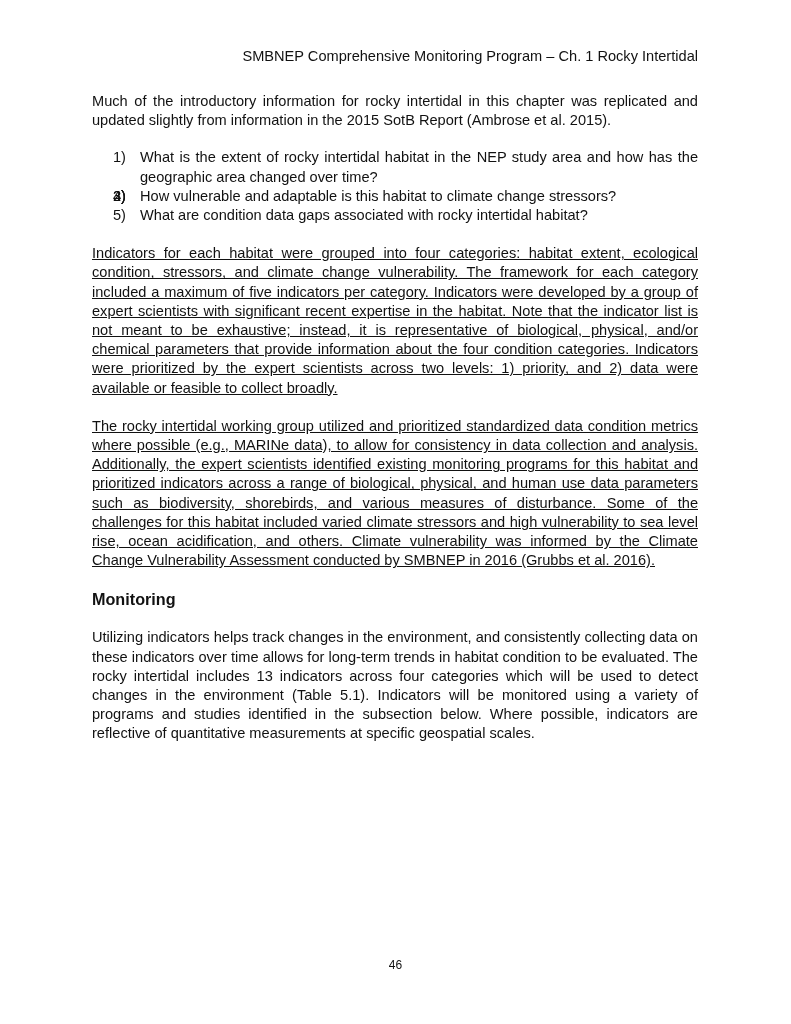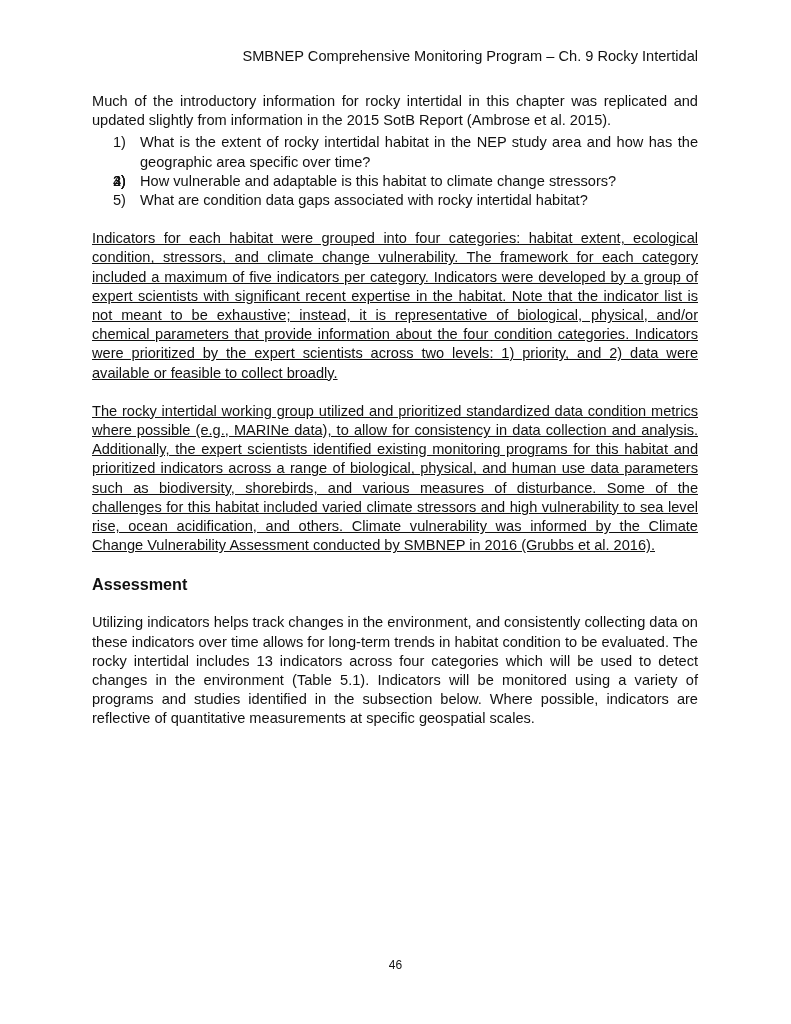--- a/index.html
+++ b/index.html
@@ -9,21 +9,21 @@
     }
     .header {
       position: absolute; top: 47px; right: 93px;
       font-size: 14.6px; line-height: 18px; white-space: nowrap;
     }
     .content {
       position: absolute; left: 92px; top: 92px; width: 606px;
       font-size: 14.6px; line-height: 19.2px;
     }
     p { margin: 0; text-align: justify; }
-    .p-intro { margin-bottom: 3px; }
+    .p-intro { margin-bottom: 18px; }
     .p-lead { margin-bottom: 3px; text-align: left; }
     ol.questions {
       margin: 0 0 19px 0; padding: 0; list-style: none;
     }
     ol.questions li {
       position: relative; padding-left: 48px; text-align: justify;
     }
     ol.questions li .num {
       position: absolute; left: 21px; top: 0;
     }
@@ -32,30 +32,30 @@
       font-size: 16.2px; font-weight: bold; margin: 11px 0 19px 0; line-height: 20px;
     }
     .page-number {
       position: absolute; top: 958px; left: 0; width: 791px; text-align: center;
       font-size: 12px;
     }
   </style>
 </head>
 <body>
 
-<div class="header">SMBNEP Comprehensive Monitoring Program – Ch. 9 Rocky Intertidal</div>
+<div class="header">SMBNEP Comprehensive Monitoring Program – Ch. 1 Rocky Intertidal</div>
 
 <div class="content">
   <p class="p-intro">Much of the introductory information for rocky intertidal in this chapter was replicated and updated slightly from information in the 2015 SotB Report (Ambrose et al. 2015).</p>
 
 
   <ol class="questions">
     <li>
       <span class="num">1)</span>
-      <span>What is the extent of rocky intertidal habitat in the NEP study area and how has the geographic area specific over time?</span>
+      <span>What is the extent of rocky intertidal habitat in the NEP study area and how has the geographic area changed over time?</span>
     </li>
     <li>
       <span class="num">2)</span>
     </li>
     <li>
       <span class="num">3)</span>
     </li>
     <li>
       <span class="num">4)</span>
       <span>How vulnerable and adaptable is this habitat to climate change stressors?</span>
@@ -63,18 +63,18 @@
     <li>
       <span class="num">5)</span>
       <span>What are condition data gaps associated with rocky intertidal habitat?</span>
     </li>
   </ol>
 
   <p class="p-block">Indicators for each habitat were grouped into four categories: habitat extent, ecological condition, stressors, and climate change vulnerability. The framework for each category included a maximum of five indicators per category. Indicators were developed by a group of expert scientists with significant recent expertise in the habitat. Note that the indicator list is not meant to be exhaustive; instead, it is representative of biological, physical, and/or chemical parameters that provide information about the four condition categories. Indicators were prioritized by the expert scientists across two levels: 1) priority, and 2) data were available or feasible to collect broadly.</p>
 
   <p class="p-block">The rocky intertidal working group utilized and prioritized standardized data condition metrics where possible (e.g., MARINe data), to allow for consistency in data collection and analysis. Additionally, the expert scientists identified existing monitoring programs for this habitat and prioritized indicators across a range of biological, physical, and human use data parameters such as biodiversity, shorebirds, and various measures of disturbance. Some of the challenges for this habitat included varied climate stressors and high vulnerability to sea level rise, ocean acidification, and others. Climate vulnerability was informed by the Climate Change Vulnerability Assessment conducted by SMBNEP in 2016 (Grubbs et al. 2016).</p>
 
-  <h2 class="section">Assessment</h2>
+  <h2 class="section">Monitoring</h2>
 
   <p>Utilizing indicators helps track changes in the environment, and consistently collecting data on these indicators over time allows for long-term trends in habitat condition to be evaluated. The rocky intertidal includes 13 indicators across four categories which will be used to detect changes in the environment (Table 5.1). Indicators will be monitored using a variety of programs and studies identified in the subsection below. Where possible, indicators are reflective of quantitative measurements at specific geospatial scales.</p>
 </div>
 
 <div class="page-number">46</div>
 
 </body></html>

